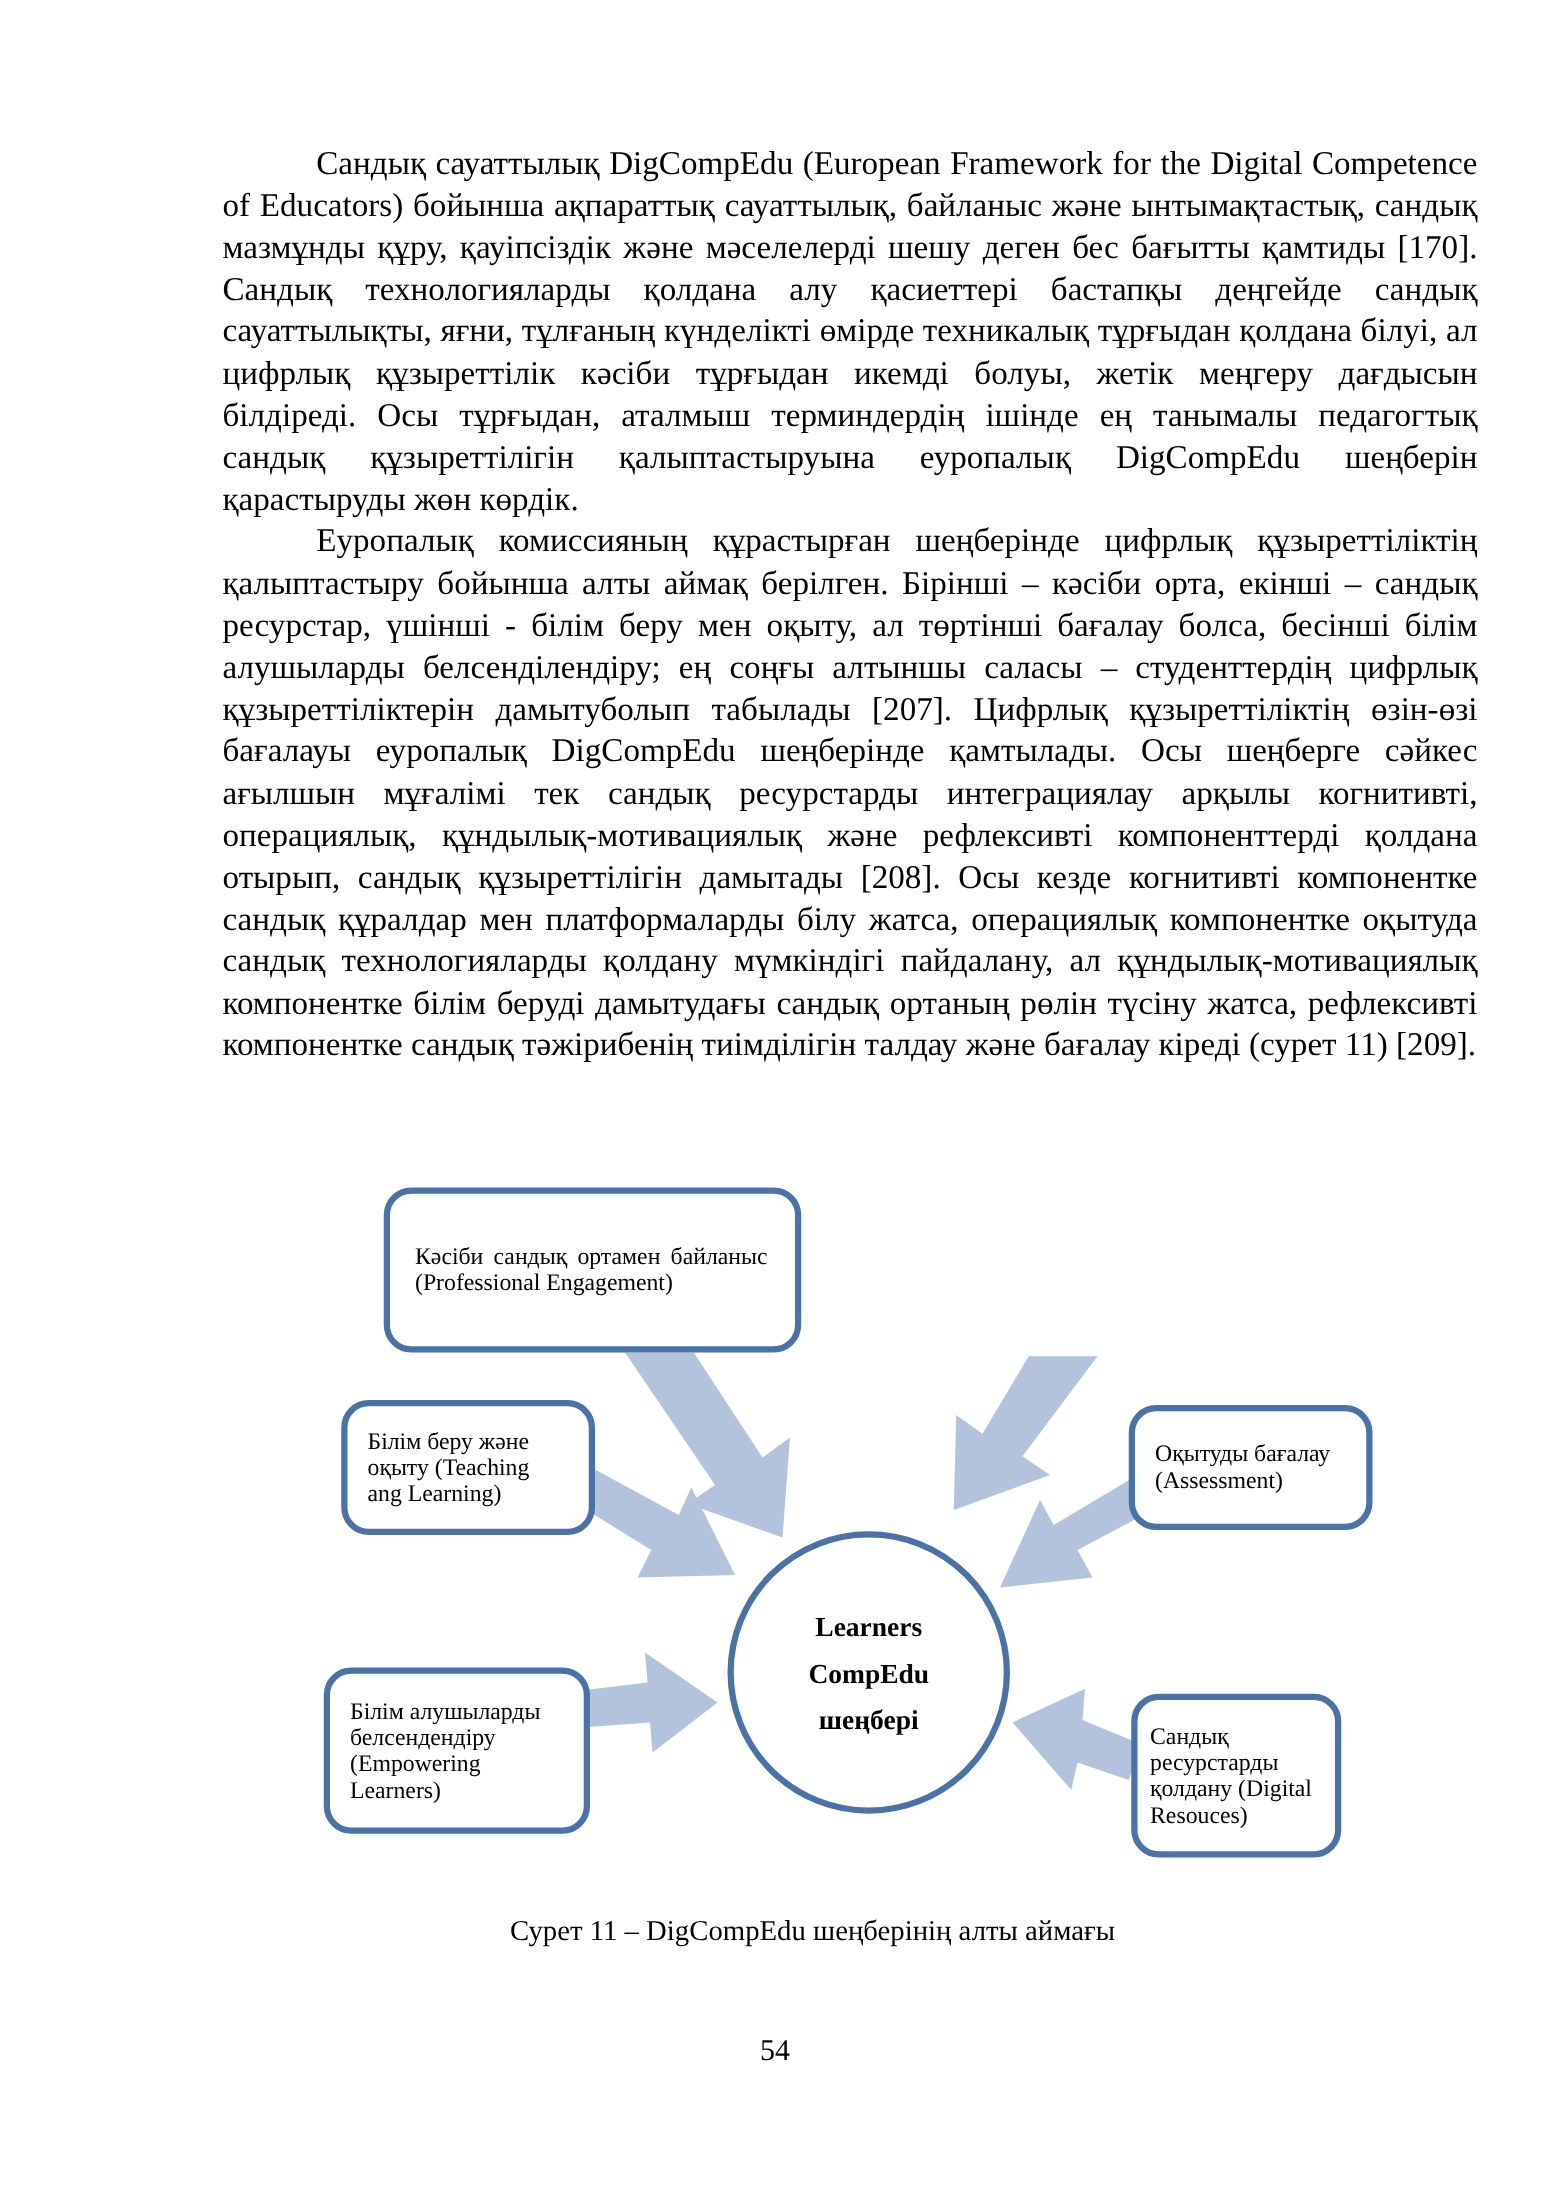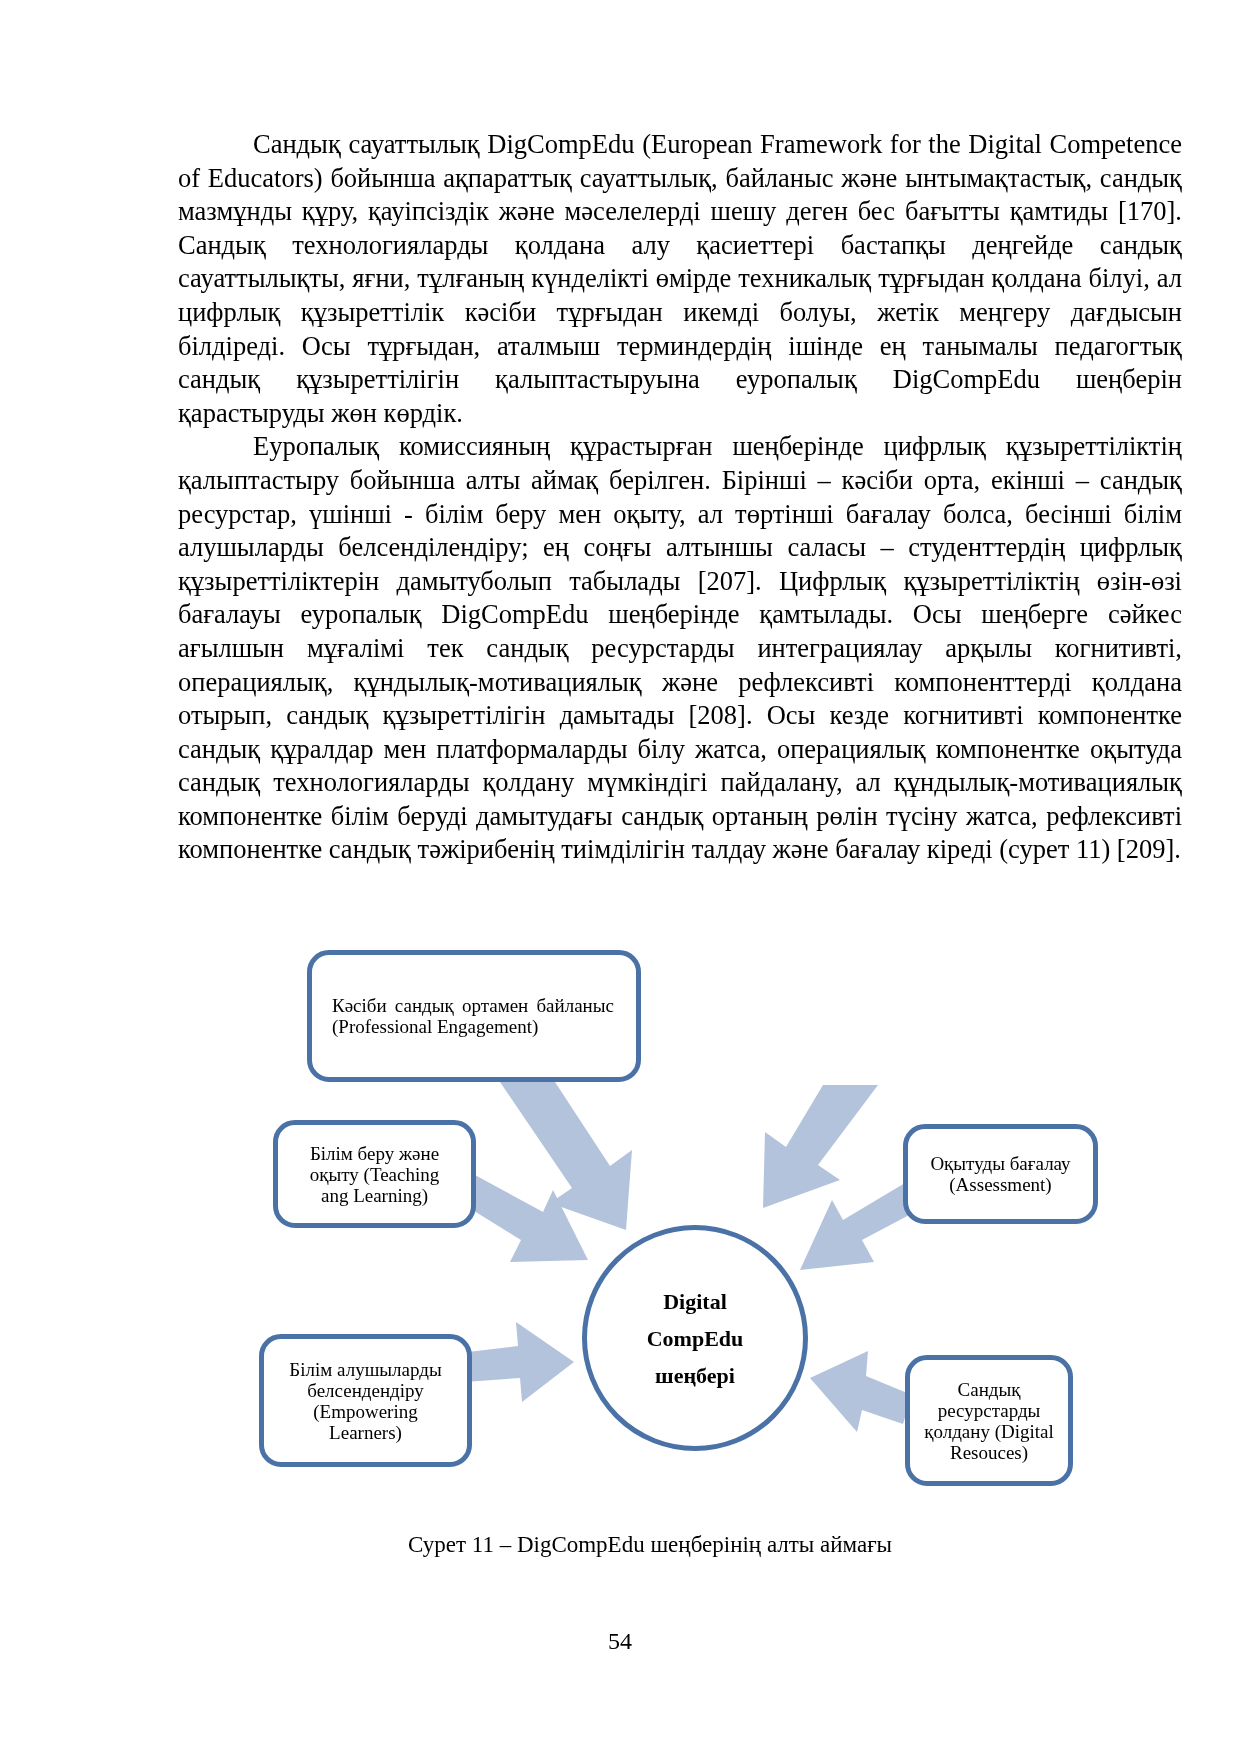--- a/index.html
+++ b/index.html
@@ -1,28 +1,28 @@
 <!DOCTYPE html>
 <html><head>
 <meta charset="utf-8">
 <style>
   html, body { margin: 0; padding: 0; background: #ffffff; }
   body { width: 1240px; height: 1755px; position: relative; overflow: hidden;
          font-family: "Liberation Serif", "DejaVu Serif", serif; color: #000; }
-  .text-block { position: absolute; left: 178px; width: 1004px; top: 128px;
+  .text-block { position: absolute; left: 178px; width: 1004px; top: 114px;
                 font-size: 26.5px; line-height: 33.6px; text-align: justify; }
   .text-block p { margin: 0; text-indent: 75px; }
   .figure { position: absolute; left: 0; top: 0; width: 1240px; height: 1755px; pointer-events: none; }
   .figure svg { position: absolute; left: 0; top: 0; }
   .box { position: absolute; box-sizing: border-box; border: 5px solid #4a72a6; border-radius: 22px;
          background: #fff; font-size: 19px; line-height: 21px; padding: 8px 16px; display: flex;
          align-items: center; pointer-events: auto; }
   .box .lbl { width: 100%; }
   .box.justify .lbl { text-align: justify; text-align-last: left; }
-  .box.center .lbl { text-align: center; }
+  .box.center .lbl { }
   .center-circle { position: absolute; box-sizing: border-box; border: 5px solid #4a72a6; border-radius: 50%;
                    background: #fff; display: flex; align-items: center; justify-content: center;
                    font-weight: bold; font-size: 22px; line-height: 37px; text-align: center; pointer-events: auto; }
   .caption { position: absolute; left: 0; width: 1240px; top: 1532px; text-align: center; font-size: 23px;
              padding-left: 60px; box-sizing: border-box; }
   .page-number { position: absolute; left: 0; width: 1240px; top: 1628px; text-align: center; font-size: 24px; }
 </style>
 </head>
 <body>
 
@@ -65,21 +65,21 @@
   <div class="box center" style="left:259px; top:1334px; width:213px; height:133px;">
     <div class="lbl">Білім алушыларды белсендендіру (Empowering Learners)</div>
   </div>
 
   <div class="box center" style="left:905px; top:1355px; width:168px; height:131px; padding:24px 10px;">
     <div class="lbl">Сандық ресурстарды қолдану (Digital Resouces)</div>
   </div>
 
   <div class="center-circle" style="left:582px; top:1225px; width:226px; height:226px;">
     <div>
-      <div>Digital</div>
+      <div>Learners</div>
       <div>CompEdu</div>
       <div>шеңбері</div>
     </div>
   </div>
 </div>
 
 <div class="caption">Сурет 11 – DigCompEdu шеңберінің алты аймағы</div>
 <div class="page-number">54</div>
 
 </body></html>

